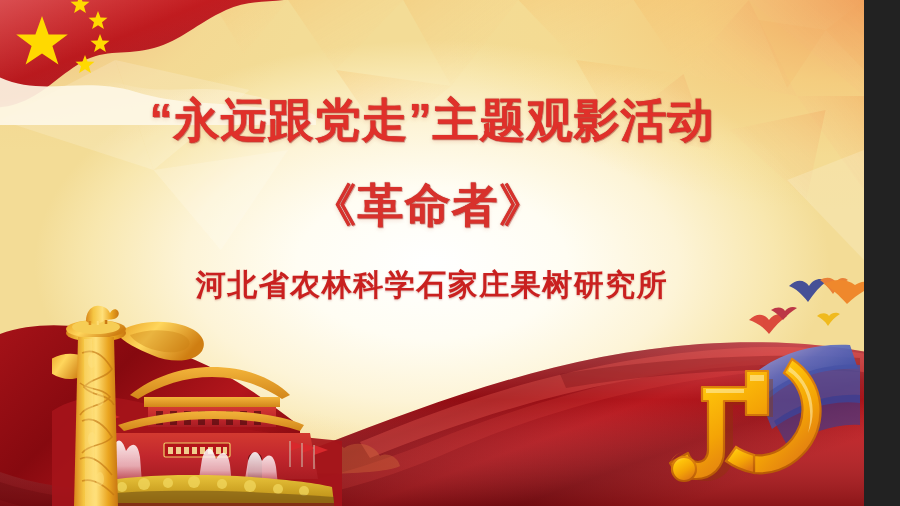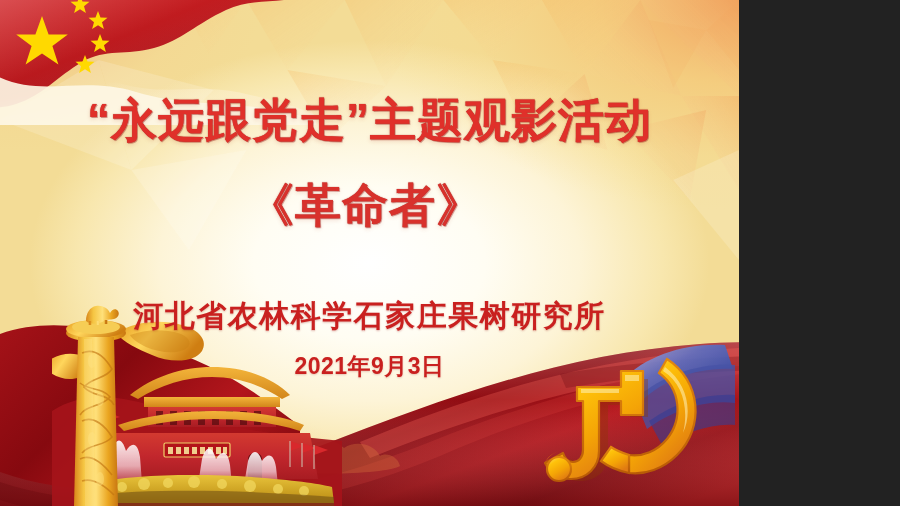--- a/index.html
+++ b/index.html
@@ -1,18 +1,18 @@
 <!DOCTYPE html>
 <html><head>
 <meta charset="utf-8">
 <style>
   html,body{margin:0;padding:0;background:#222;}
   *{box-sizing:border-box;}
   #poster{
-    position:relative;width:739px;height:506px;overflow:hidden;
+    position:relative;width:864px;height:506px;overflow:hidden;
     font-family:"Liberation Sans","DejaVu Sans",sans-serif;
     background:#86efac;
   }
 
   
   .bg-base{
     position:absolute;inset:0;
     background:
       radial-gradient(ellipse 46% 44% at 50% 52%, #ffffff 0%, #fffdf3 34%, #fdf4d7 62%, #f8e7ae 86%, #f3dc96 100%);
   }
@@ -75,21 +75,21 @@
     position:absolute;left:0;right:8px;top:182px;text-align:center;
     font-size:46px;line-height:1;font-weight:700;letter-spacing:1px;
     color:#d8312c;
     text-shadow:
       0 0 1px rgba(150,20,16,.85),
       1px 1px 0 rgba(150,20,16,.30),
       0 2px 4px rgba(180,60,30,.16);
     white-space:nowrap;
   }
   .org{
-    position:absolute;left:0;right:0;top:301px;text-align:center;
+    position:absolute;left:0;right:0;top:270px;text-align:center;
     font-size:30px;line-height:1;font-weight:700;letter-spacing:1.5px;
     color:#c9201f;
     text-shadow:0 1px 2px rgba(150,20,16,.30);
     white-space:nowrap;
   }
   .date{
     position:absolute;left:0;right:0;top:355px;text-align:center;
     font-size:23px;line-height:1;font-weight:700;letter-spacing:.5px;
     color:#c9201f;
     text-shadow:0 1px 2px rgba(150,20,16,.22);
@@ -444,16 +444,15 @@
         <path d="M100,46 L114,46 L114,52 L100,52 Z"></path>
         <path d="M140,38 C162,54 168,82 158,104 C164,80 158,54 138,42 Z"></path>
       </g>
     </svg>
   </div>
 
   <div class="textblock">
     <div class="title-main">“永远跟党走”主题观影活动</div>
     <div class="title-film">《革命者》</div>
     <div class="org">河北省农林科学石家庄果树研究所</div>
-    <div class="date">2021年9月3日</div>
   </div>
 
 </div>
 
 </body></html>

